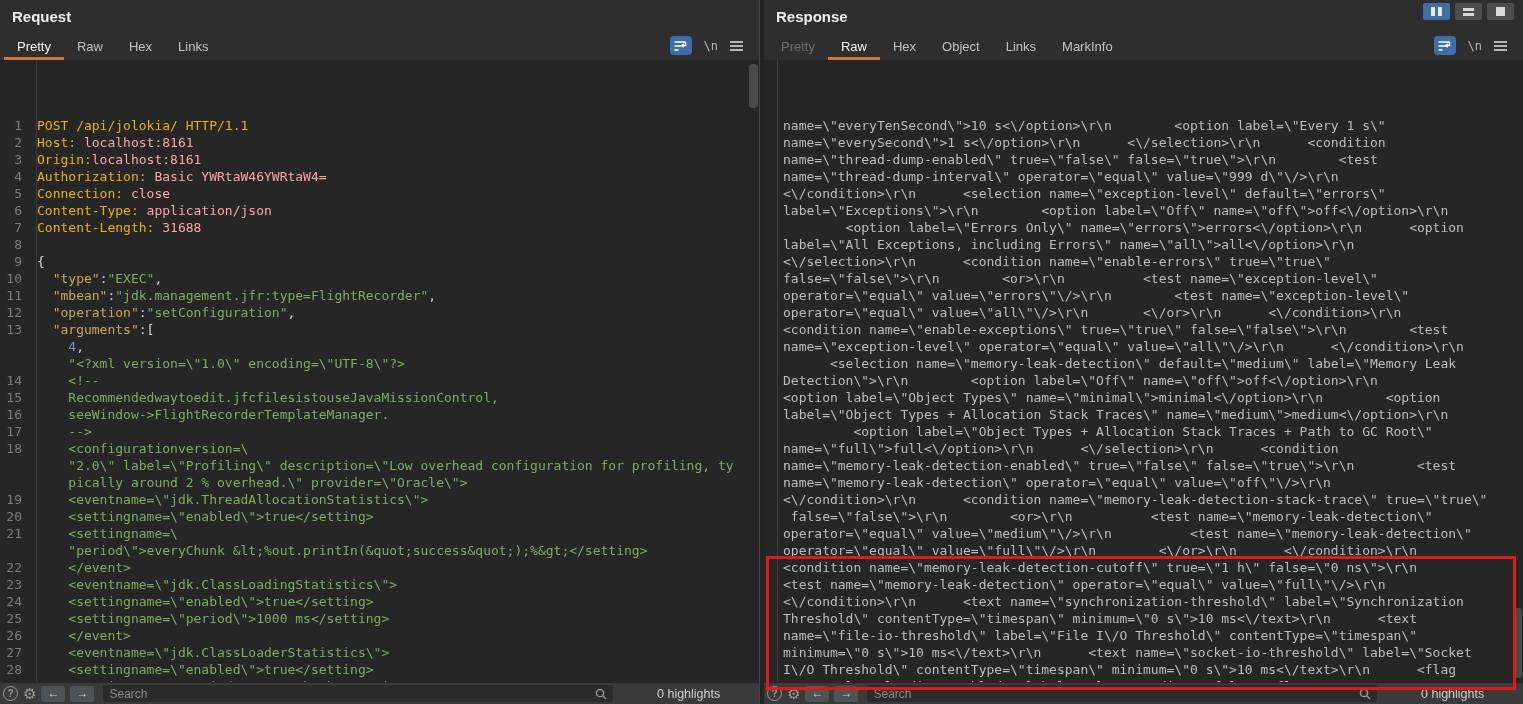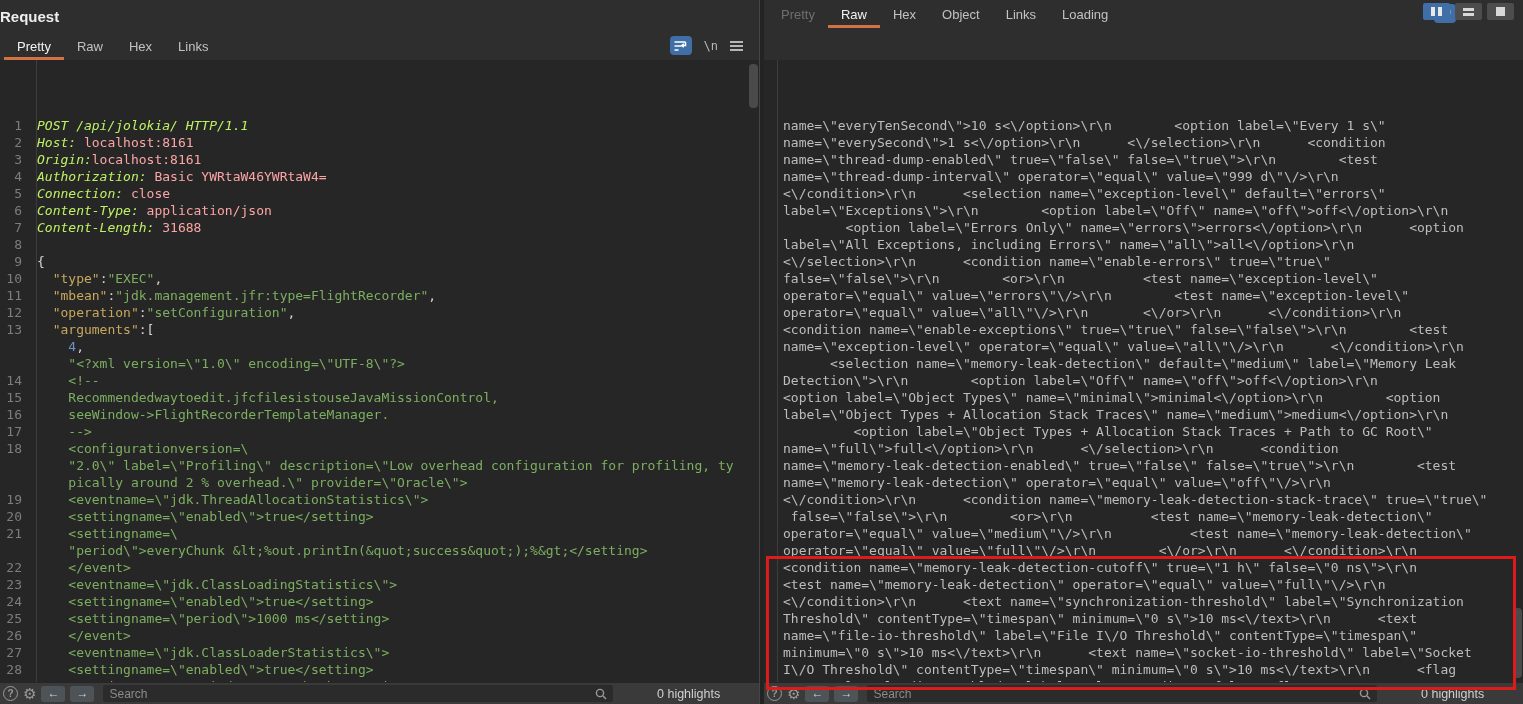--- a/index.html
+++ b/index.html
@@ -5,21 +5,21 @@
   * { margin:0; padding:0; box-sizing:border-box; }
   html,body { width:1523px; height:704px; overflow:hidden; background:#2e2e2e;
               font-family:"Liberation Sans", sans-serif; }
   .page { position:relative; width:1523px; height:704px; background:#2e2e2e; }
 
   .panel { position:absolute; top:0; bottom:0; background:#2e2e2e; }
   #request-panel { left:0; width:759px; }
   #response-panel { left:764px; width:759px; }
   .divider { position:absolute; top:0; bottom:0; left:759px; width:5px; background:#232323; border-left:1px solid #454545; }
 
-  .panel-header { height:32px; display:flex; align-items:center; padding-left:0; }
+  .panel-header { height:32px; display:flex; align-items:center; padding-left:12px; }
   .panel-title { font-size:15px; font-weight:bold; color:#ededed; }
 
   .tabbar { position:relative; height:28px; display:flex; align-items:flex-end; padding-left:4px; }
   .tab { padding:0 13px; line-height:27px; font-size:13px; color:#c2c2c2; cursor:default; }
   .tab.selected { color:#f2f2f2; box-shadow: inset 0 -3px 0 #cf7342; }
   .tab.disabled { color:#6f6f6f; }
   .tab-icons { position:absolute; right:16px; top:4px; display:flex; align-items:center; gap:12px; }
   .wrapbtn { width:22px; height:19px; background:#3f6fa6; border-radius:4px; display:flex; align-items:center; justify-content:center; }
   .nlbtn { font-family:"DejaVu Sans Mono", monospace; font-size:12px; color:#b8b8b8; }
   .menubtn { display:flex; flex-direction:column; gap:2px; }
@@ -28,21 +28,21 @@
   .editor { position:absolute; top:60px; bottom:22px; left:0; right:0; background:#262626; overflow:hidden;
             font-family:"DejaVu Sans Mono", monospace; font-size:13px; line-height:17px; white-space:pre; }
   .gutter-sep { position:absolute; top:0; bottom:0; width:1px; background:#3d3d3d; }
   #request-editor .gutter-sep { left:36px; }
   #response-editor .gutter-sep { left:13px; }
   .rows { padding-top:6px; }
   .code-row { height:17px; display:flex; }
   .ln { flex:none; width:29px; text-align:right; padding-right:7px; color:#7d7d7d; }
   .code { padding-left:8px; }
   #response-editor .code { padding-left:19px; }
-  .sg-plain { color:#bef264;font-style:italic; }
+  .sg-plain { color:#eab308; }
   .sg-value { color:#fca5a5; }
   .sg-key { color:#c9a75c; }
   .sg-string { color:#7cae60; }
   .sg-number { color:#6a93c8; }
   .sg-punct { color:#d6d6d6; }
   .resp-text { color:#bdbdbd; }
 
   .vscroll-thumb { position:absolute; right:1px; width:9px; background:#4a4a4a; border-radius:4px; }
   #request-editor .vscroll-thumb { top:4px; height:44px; }
   #response-editor .vscroll-thumb { bottom:4px; height:70px; }
@@ -122,28 +122,31 @@
             <path d="M8 8 L11 11"></path>
         </svg>
       </span>
       <span class="highlights">0 highlights</span>
     </div>
   </div>
 
   <div class="divider"></div>
 
   <div class="panel" id="response-panel">
+    <div class="panel-header">
+      <span class="panel-title">Response</span>
+    </div>
     <div class="tabbar">
       <div style="display:flex">
           <div class="tab disabled">Pretty</div>
           <div class="tab selected">Raw</div>
           <div class="tab">Hex</div>
           <div class="tab">Object</div>
           <div class="tab">Links</div>
-          <div class="tab">Loading</div>
+          <div class="tab">MarkInfo</div>
         </div>
       <div class="tab-icons">
         <span class="wrapbtn">
           <svg width="13" height="12" viewBox="0 0 13 12" fill="none" stroke="#ffffff" stroke-width="1.5">
             <path d="M0.5 2 H11.5"></path>
               <path d="M0.5 6 H7.5"></path>
               <path d="M0.5 10 H4.5"></path>
             <path d="M11.5 2 V5.5 H8"></path>
               <path d="M9.8 3.8 L7.8 5.5 L9.8 7.2"></path>
           </svg>

